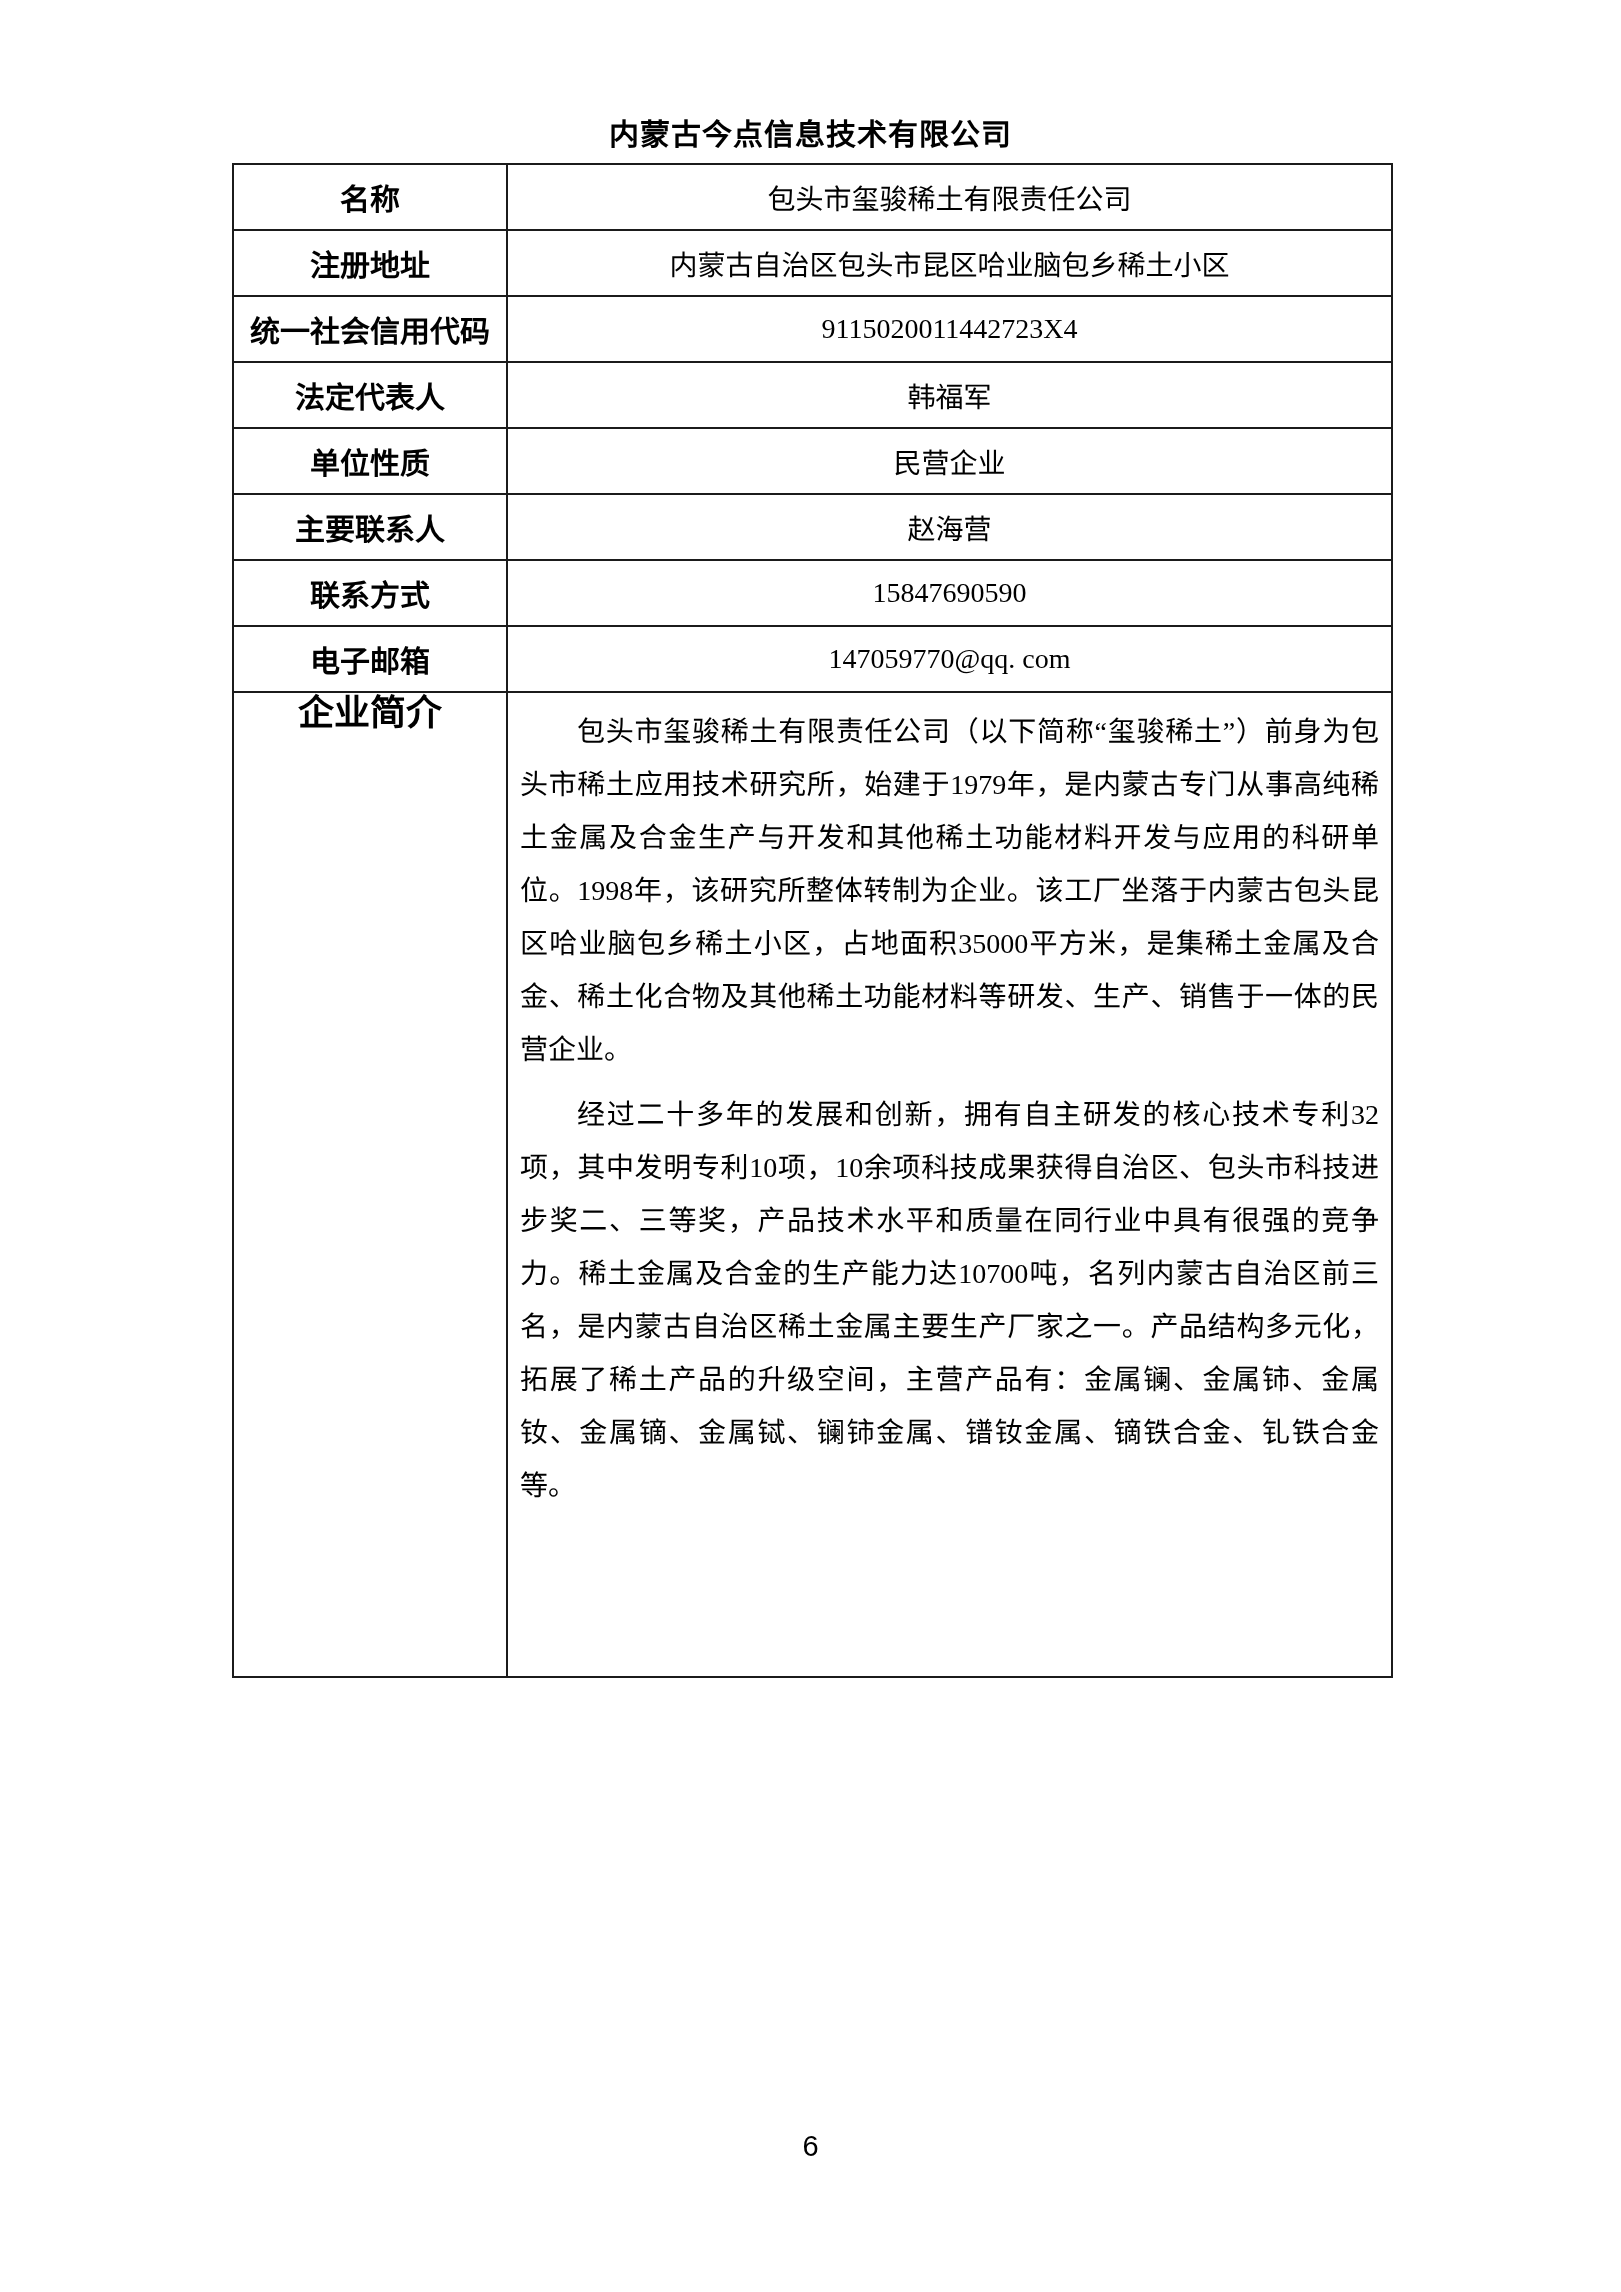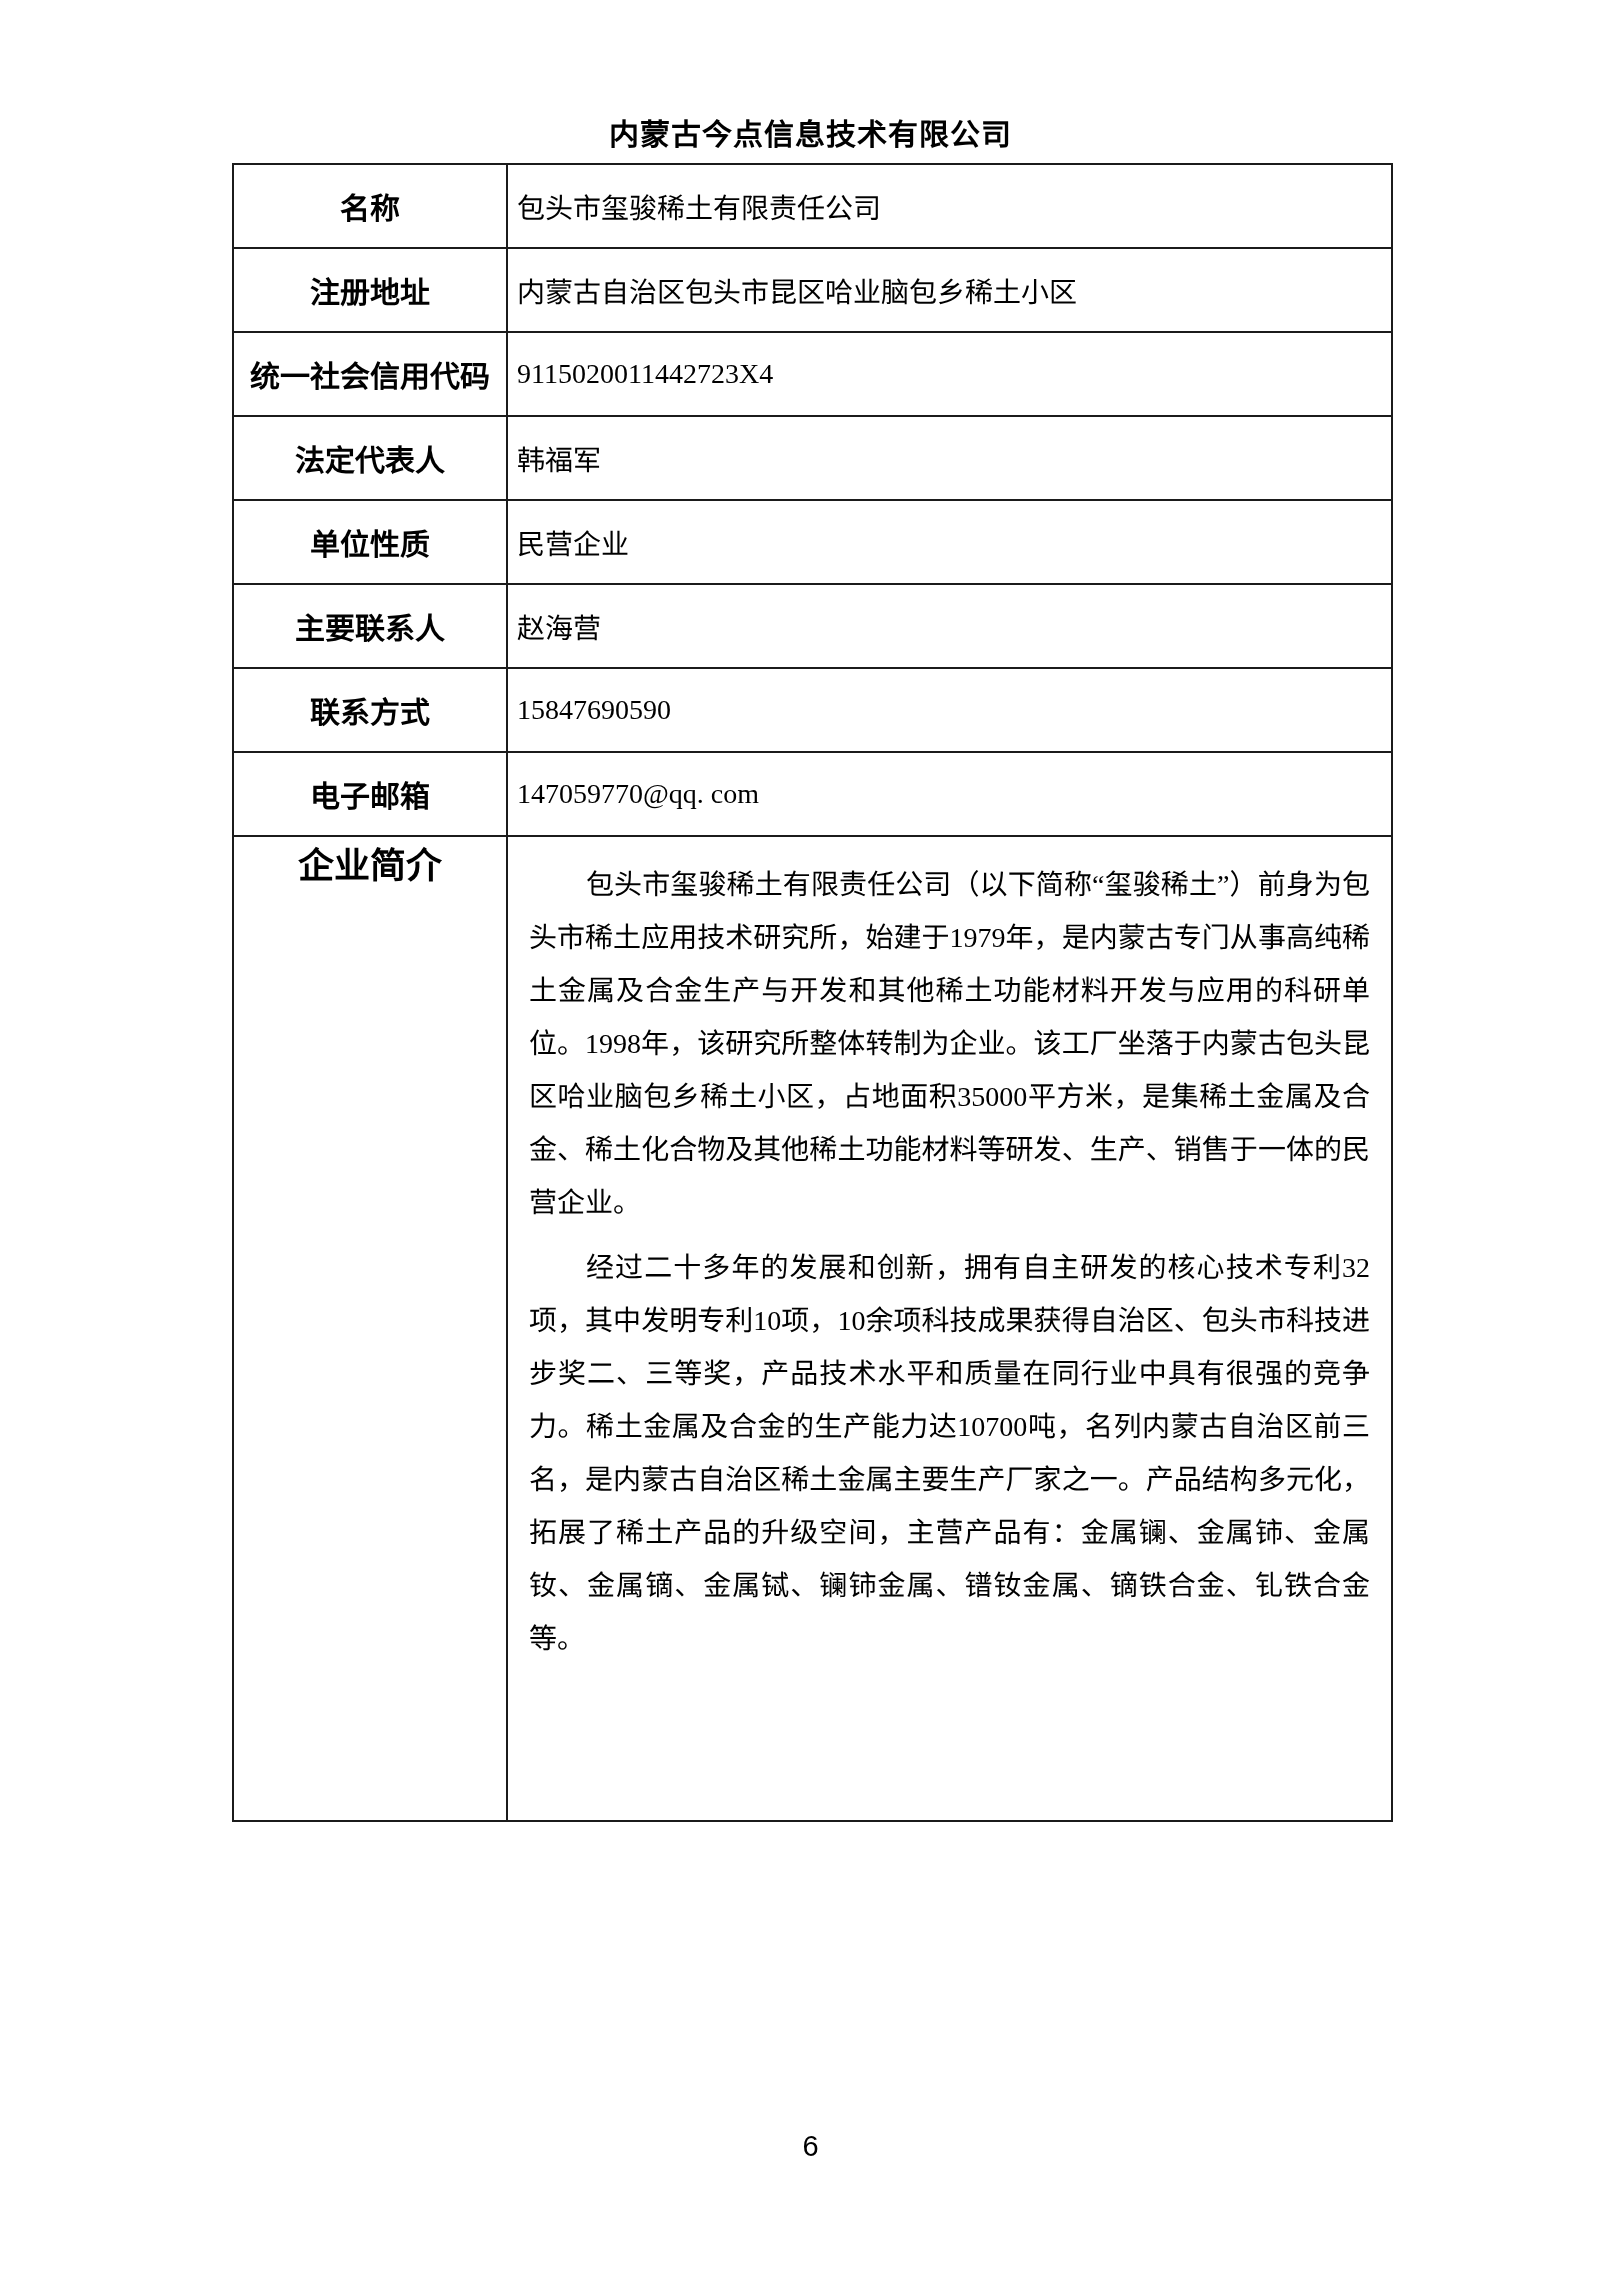--- a/index.html
+++ b/index.html
@@ -32,35 +32,35 @@
     position: absolute;
     left: 232px;
     top: 163px;
     width: 1159px;
     border-collapse: collapse;
     table-layout: fixed;
     border: 2.9px solid #1b1b1b;
   }
   table.info-table td {
     border: 2px solid #1b1b1b;
-    padding: 9px;
+    padding: 0;
     overflow: hidden;
   }
   tr.regular-row td { height: 64px; }
   td.lbl {
     font-family: "Liberation Sans", "DejaVu Sans", sans-serif;
     font-weight: 600;
     font-size: 30px;
     text-align: center;
     vertical-align: middle;
   }
   td.val {
     font-family: "Liberation Serif", "DejaVu Serif", serif;
     font-size: 28px;
-    text-align: left;
+    text-align: center;
     vertical-align: middle;
   }
   tr.intro-row { height: 985px; }
   td.intro-lbl {
     vertical-align: top;
     padding-top: 181px;
     font-family: "Liberation Sans", "DejaVu Sans", sans-serif;
     font-weight: 600;
     font-size: 36px;
     text-align: center;

